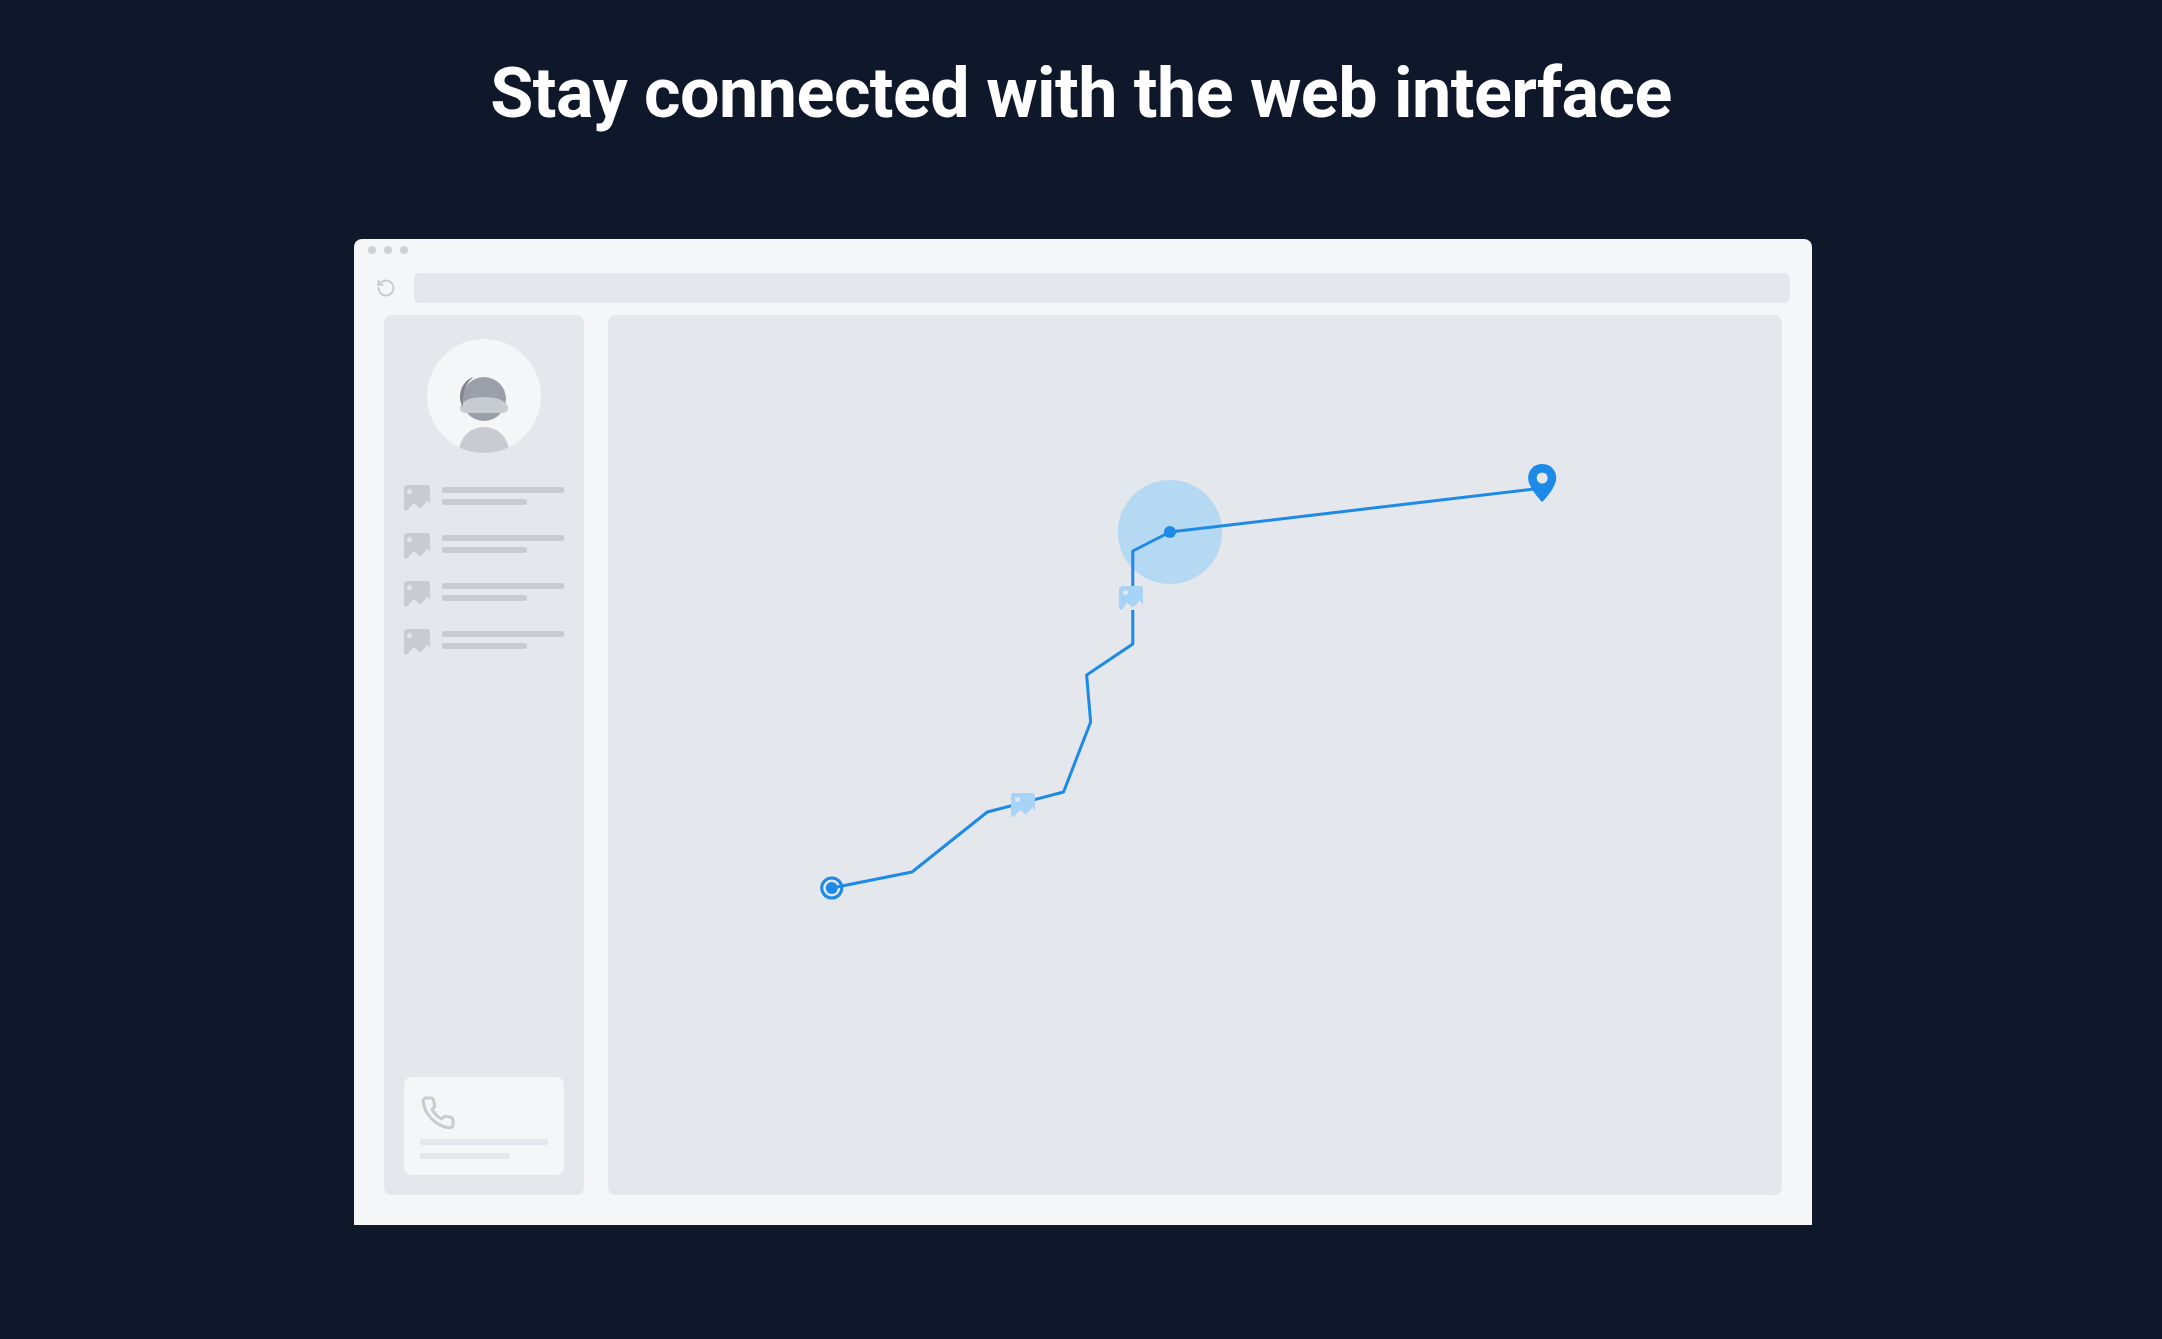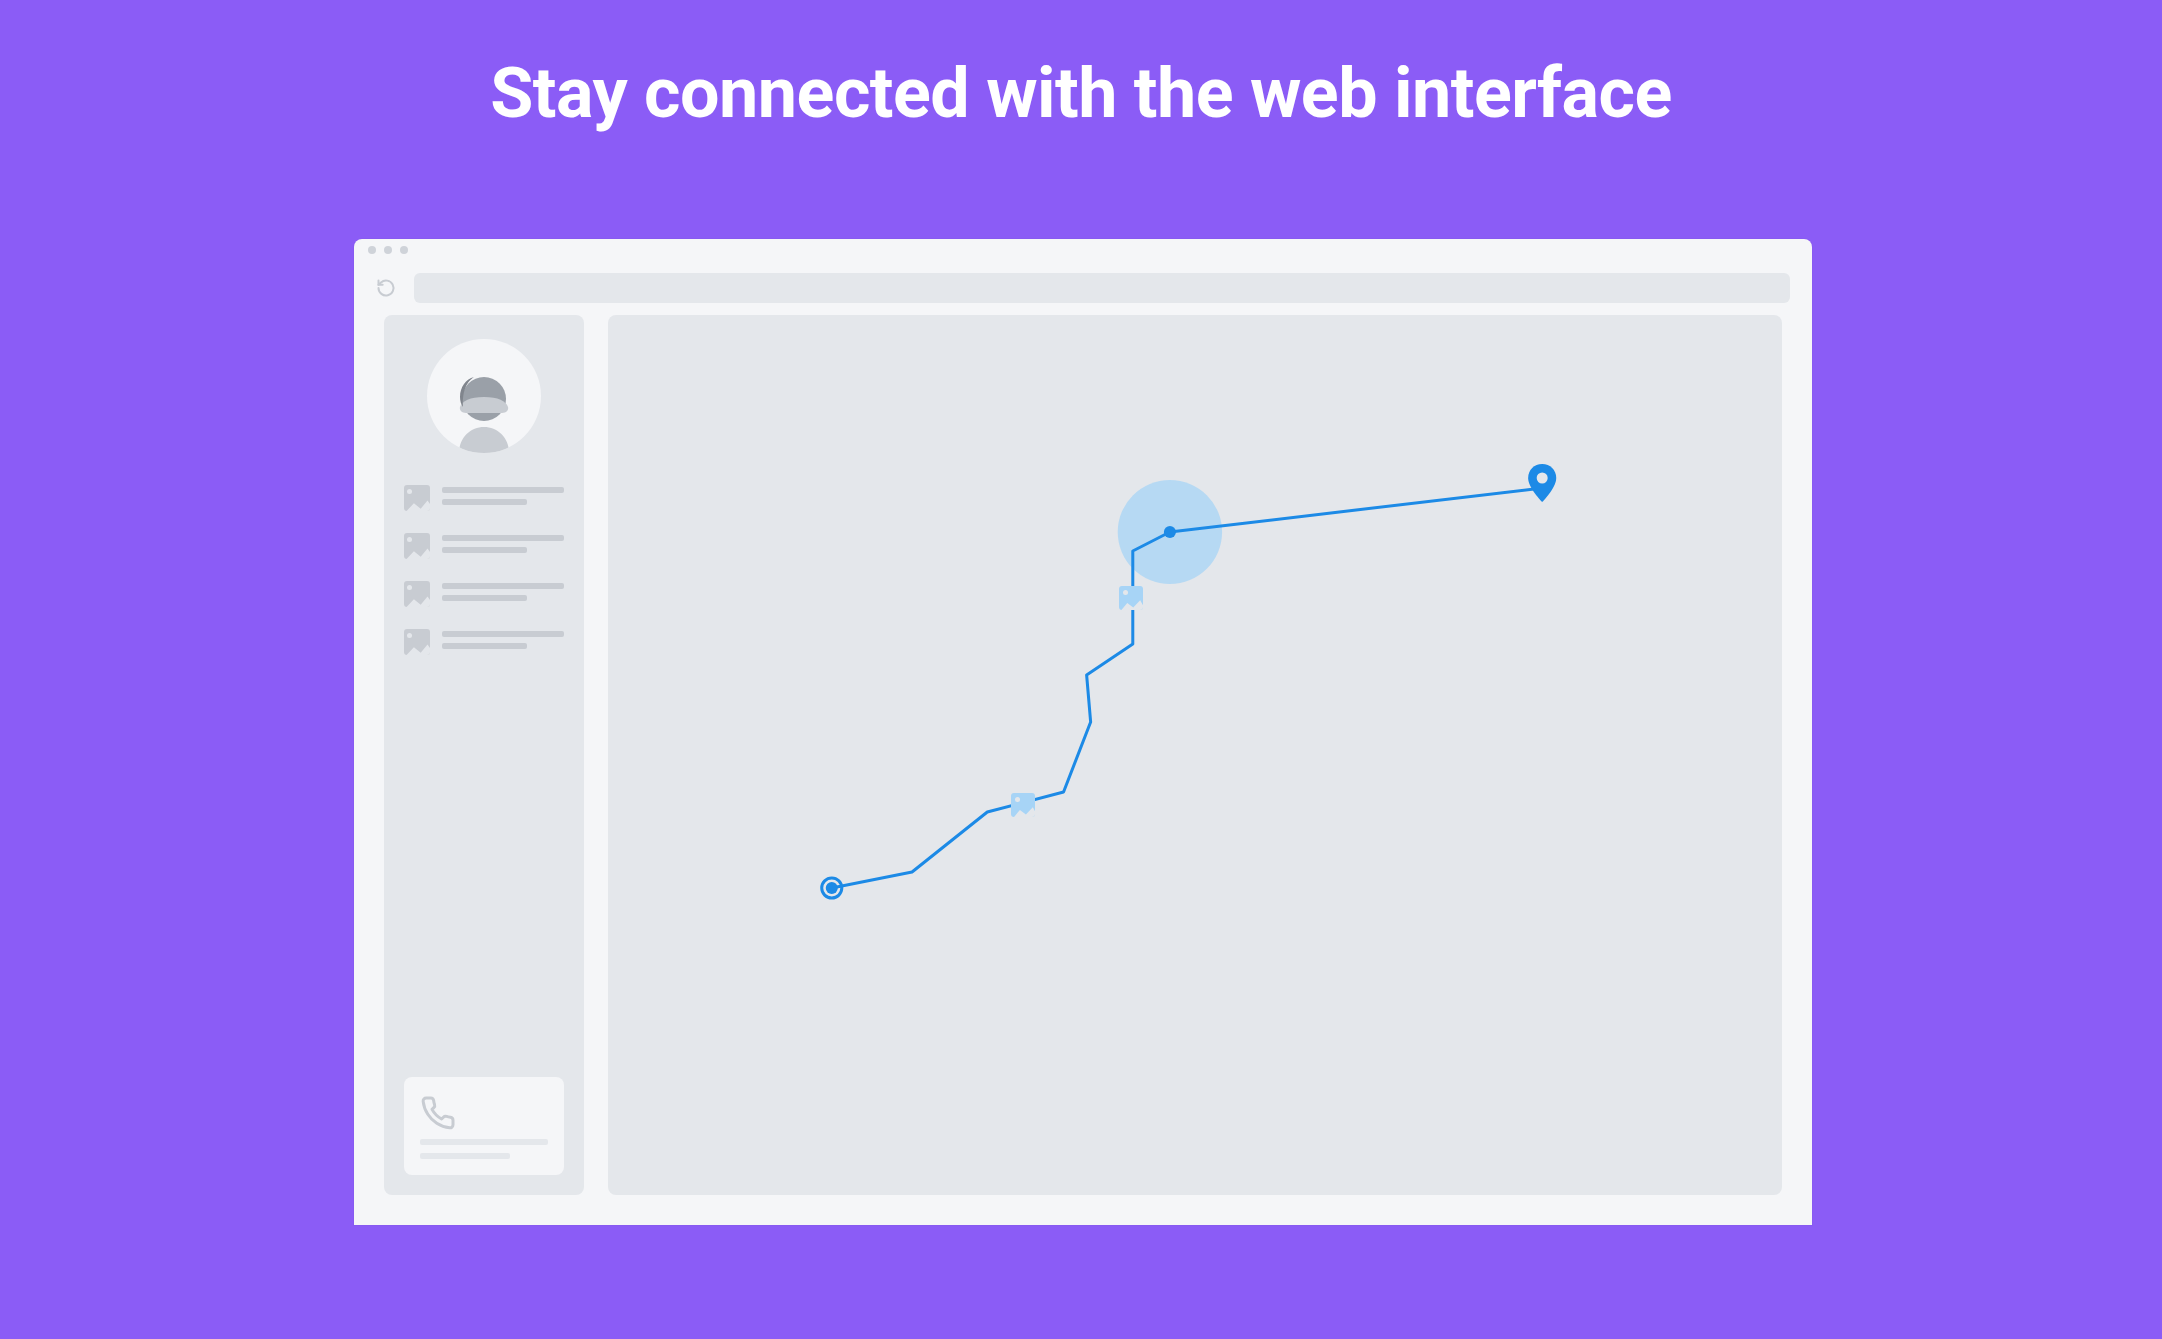--- a/index.html
+++ b/index.html
@@ -7,21 +7,21 @@
   body {
     font-family: -apple-system, BlinkMacSystemFont, "Segoe UI", Roboto, Helvetica, Arial, sans-serif;
     background: #0a84e5;
     min-height: 100vh;
     overflow: hidden;
   }
   .stage {
     width: 2162px;
     height: 1339px;
     position: relative;
-    background: #8b5cf6;
+    background: #0f172a;
   }
   .headline {
     position: absolute;
     top: 52px;
     left: 0;
     width: 100%;
     text-align: center;
     color: #fff;
     font-size: 70px;
     font-weight: 700;

